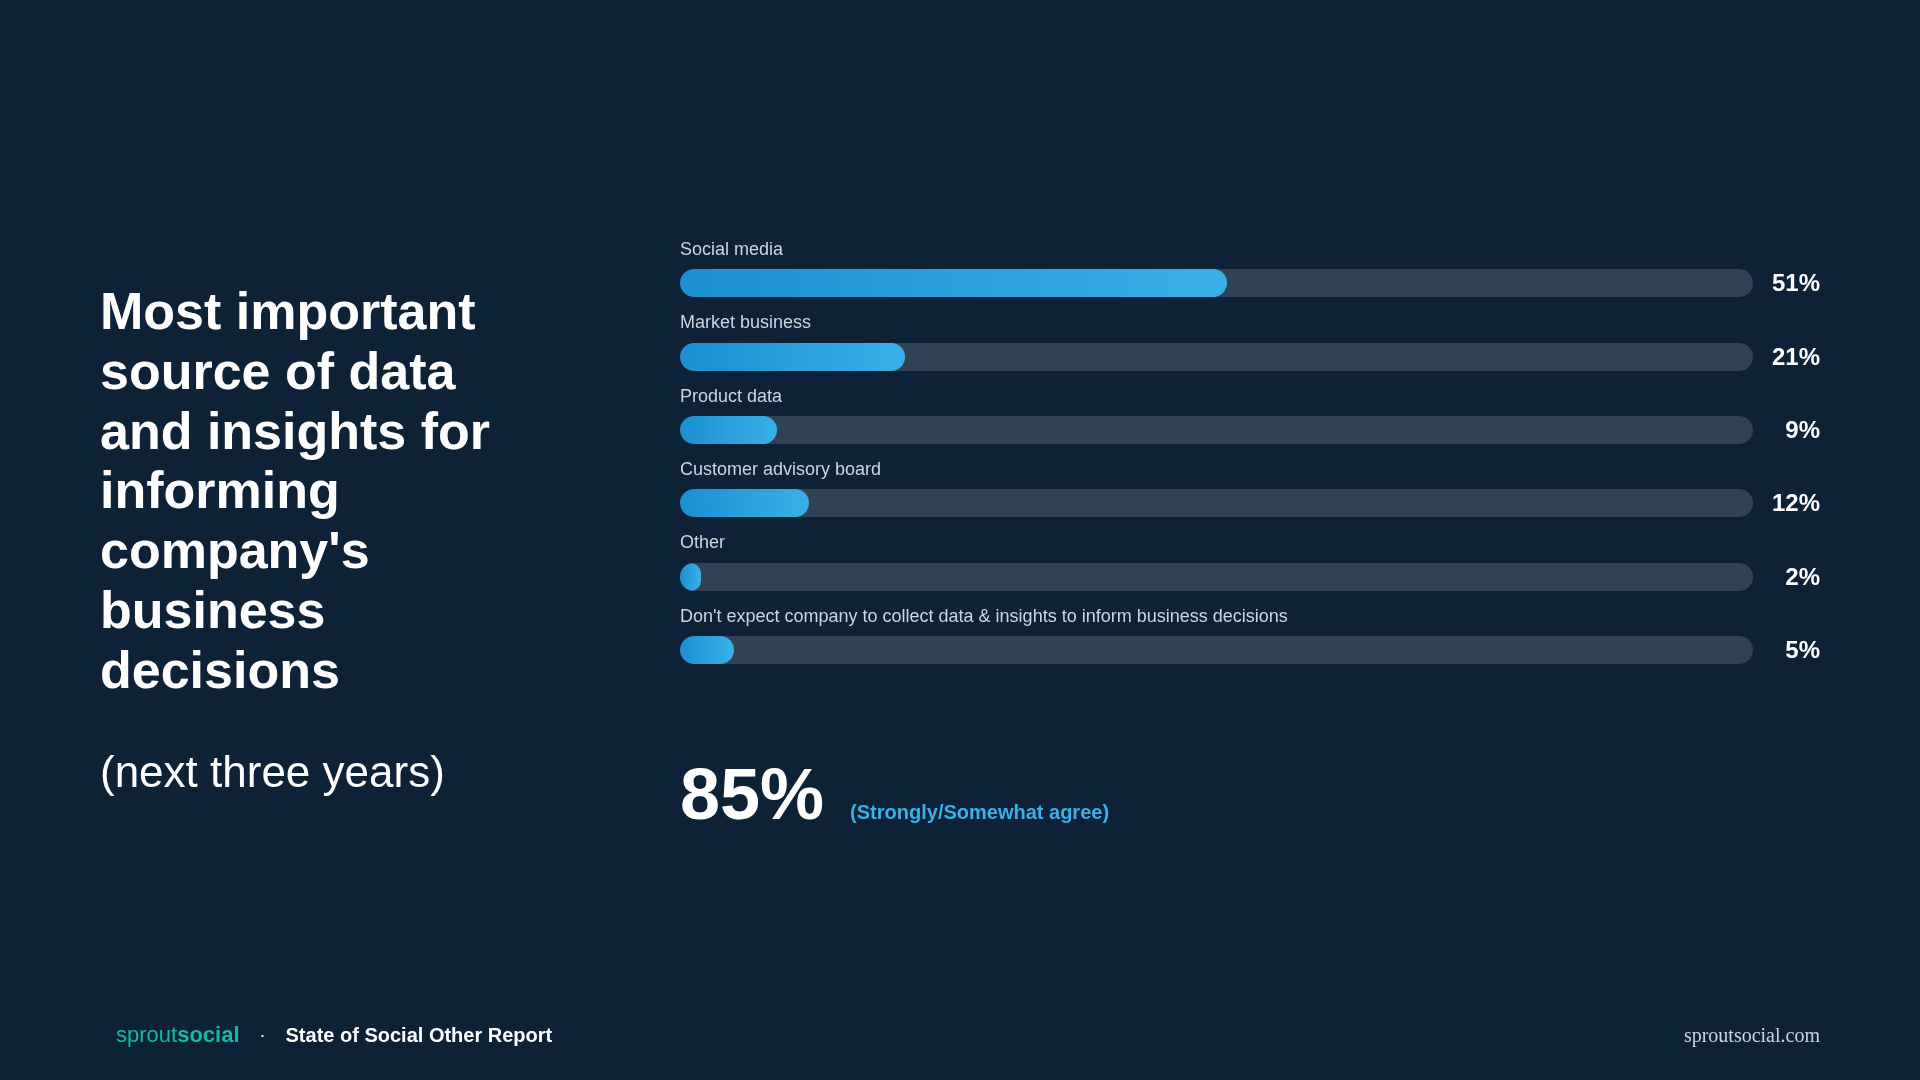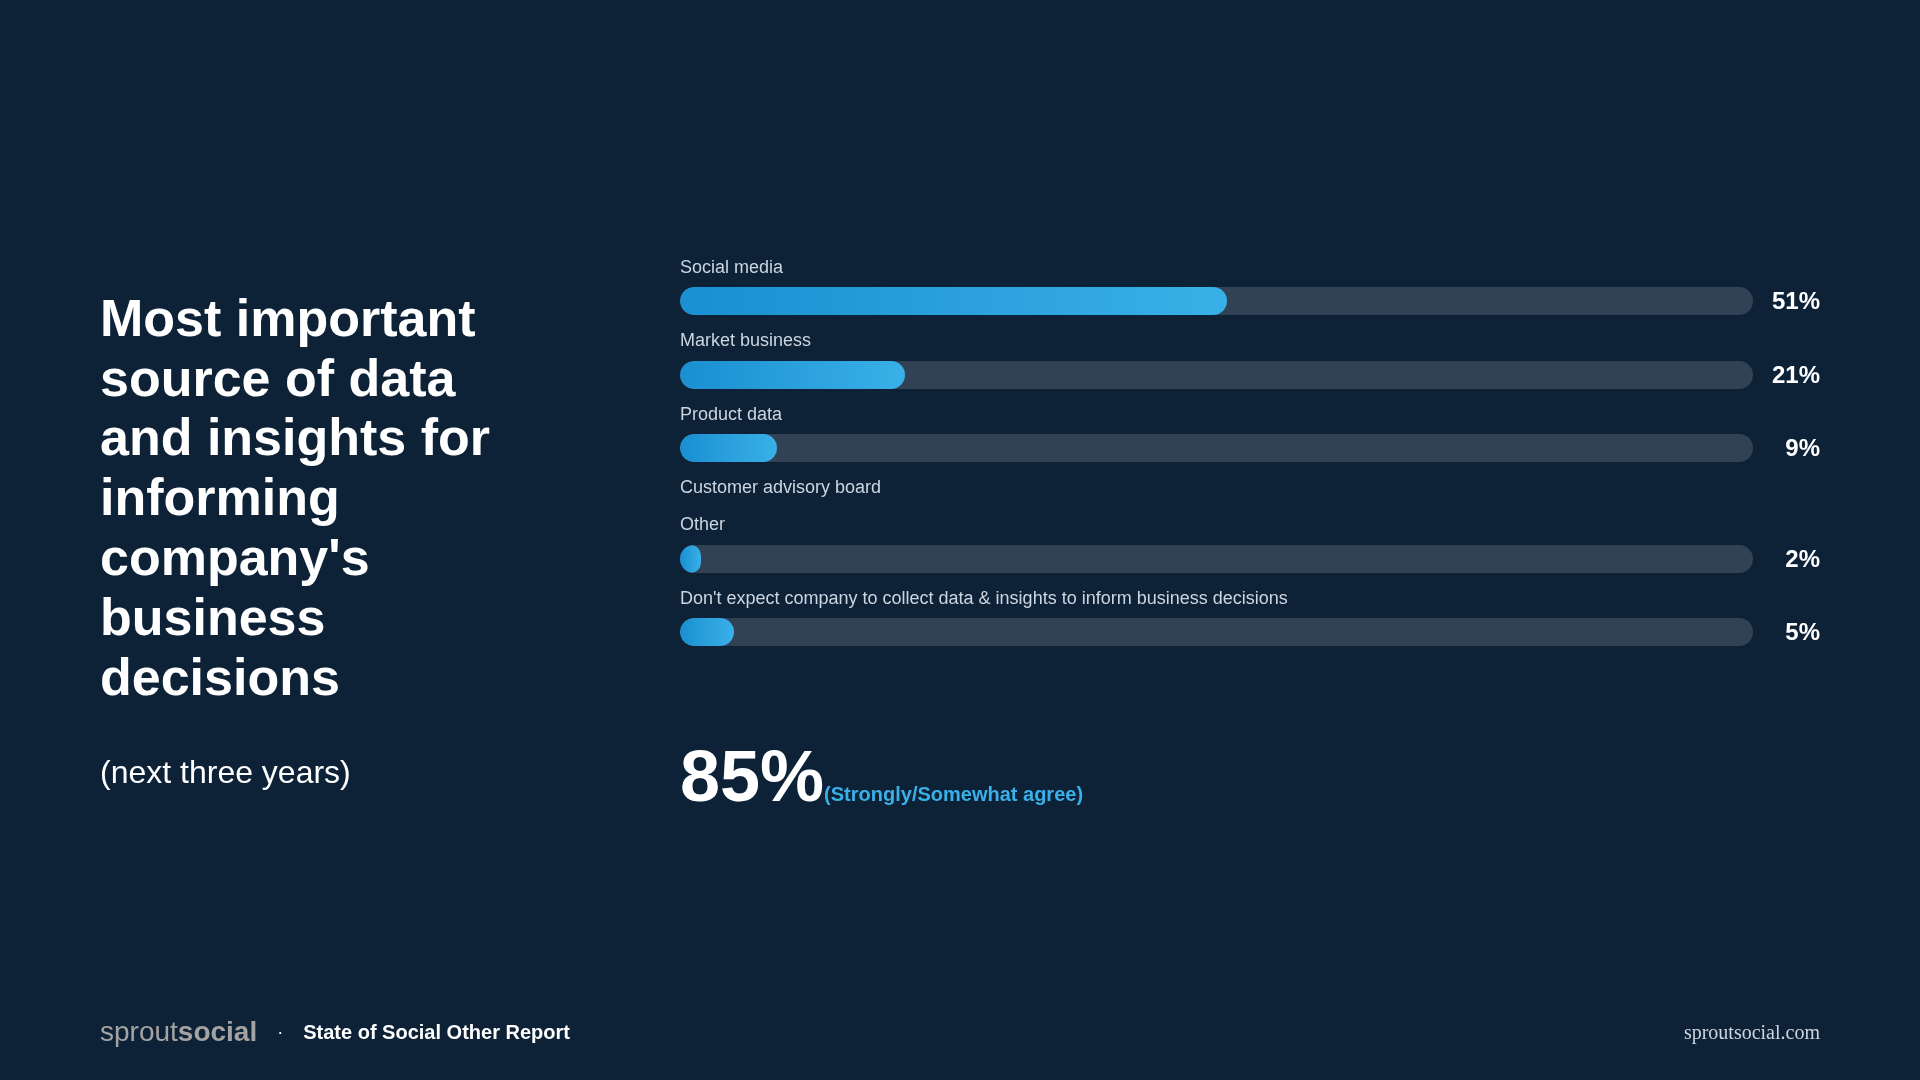--- a/index.html
+++ b/index.html
@@ -33,21 +33,21 @@
 
     .main-title {
       font-size: 52px;
       font-weight: 900;
       line-height: 1.15;
       margin-bottom: 16px;
       color: #ffffff;
     }
 
     .sub-title {
-      font-size: 32px;
+      font-size: 44px;
       font-weight: 400;
       line-height: 1.15;
       color: #ffffff;
     }
 
     .right-panel {
       flex: 1;
       display: flex;
       flex-direction: column;
       justify-content: center;
@@ -98,21 +98,21 @@
       text-align: right;
     }
 
     .summary-section {
       margin-top: 30px;
     }
 
     .summary-stat {
       display: flex;
       align-items: baseline;
-      gap: 0;
+      gap: 26px;
       margin-bottom: 12px;
     }
 
     .stat-number {
       font-size: 72px;
       font-weight: 900;
       color: #ffffff;
       line-height: 1;
     }
 
@@ -139,23 +139,24 @@
       justify-content: space-between;
     }
 
     .footer-left {
       display: flex;
       align-items: center;
       gap: 16px;
     }
 
     .brand-name {
-      font-size: 28px;
+      font-size: 22px;
       font-weight: 400;
-      color: #a3a3a3;
+      color: #14b8a6;
+      margin-left: 16px;
     }
 
     .brand-name strong {
       font-weight: 900;
     }
 
     .footer-separator {
       color: #ffffff;
       font-size: 18px;
       margin: 0 4px;
@@ -212,20 +213,26 @@
       <div class="bar-label">Product data</div>
       <div class="bar-row">
         <div class="bar-track">
           <div class="bar-fill" style="width: 9%"></div>
         </div>
         <span class="bar-percent">9%</span>
       </div>
     </div>
         <div class="bar-item">
       <div class="bar-label">Customer advisory board</div>
+      <div class="bar-row">
+        <div class="bar-track">
+          <div class="bar-fill" style="width: 12%"></div>
+        </div>
+        <span class="bar-percent">12%</span>
+      </div>
     </div>
         <div class="bar-item">
       <div class="bar-label">Other</div>
       <div class="bar-row">
         <div class="bar-track">
           <div class="bar-fill" style="width: 2%"></div>
         </div>
         <span class="bar-percent">2%</span>
       </div>
     </div>

